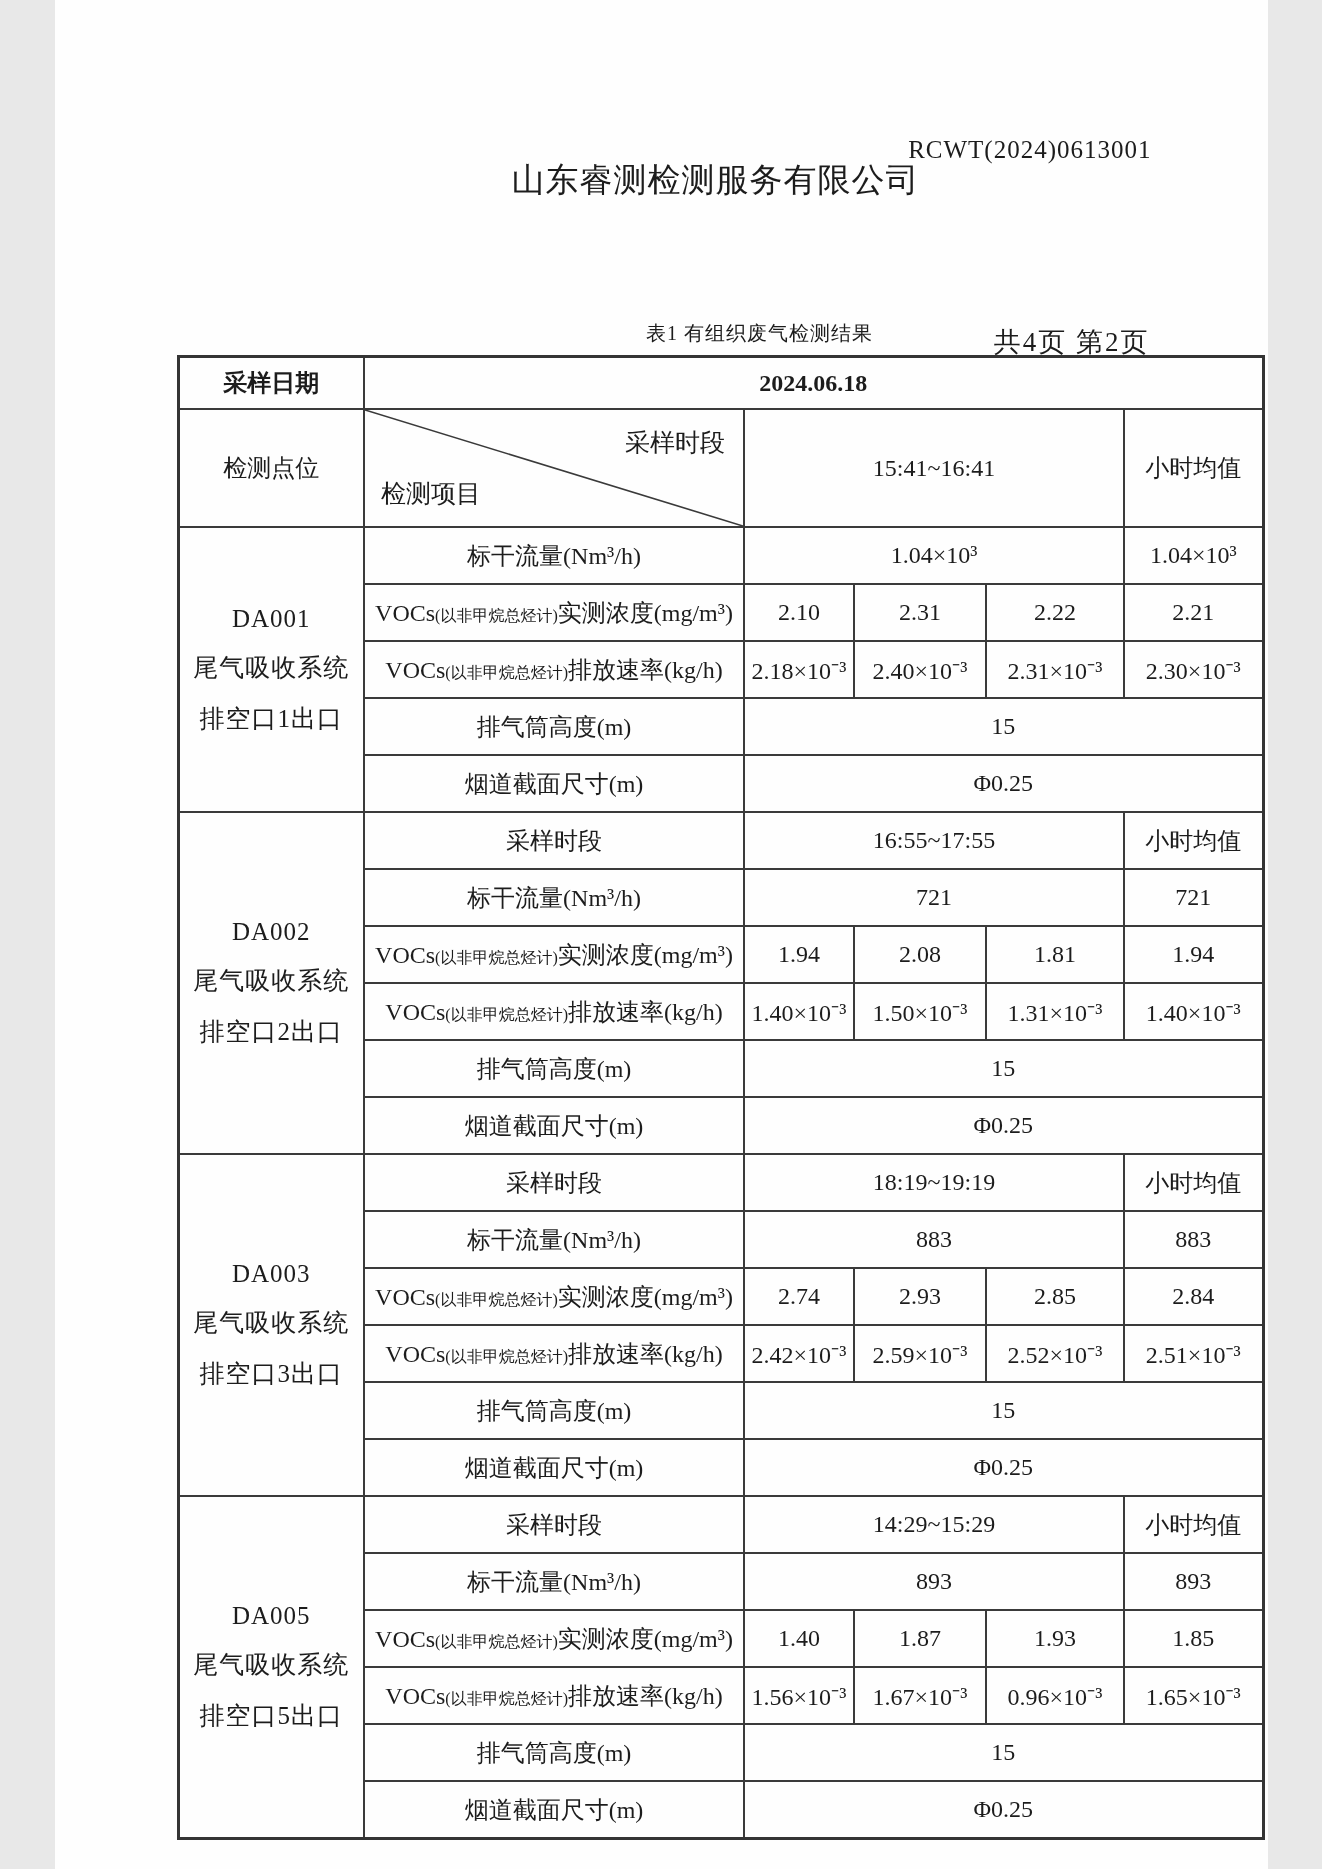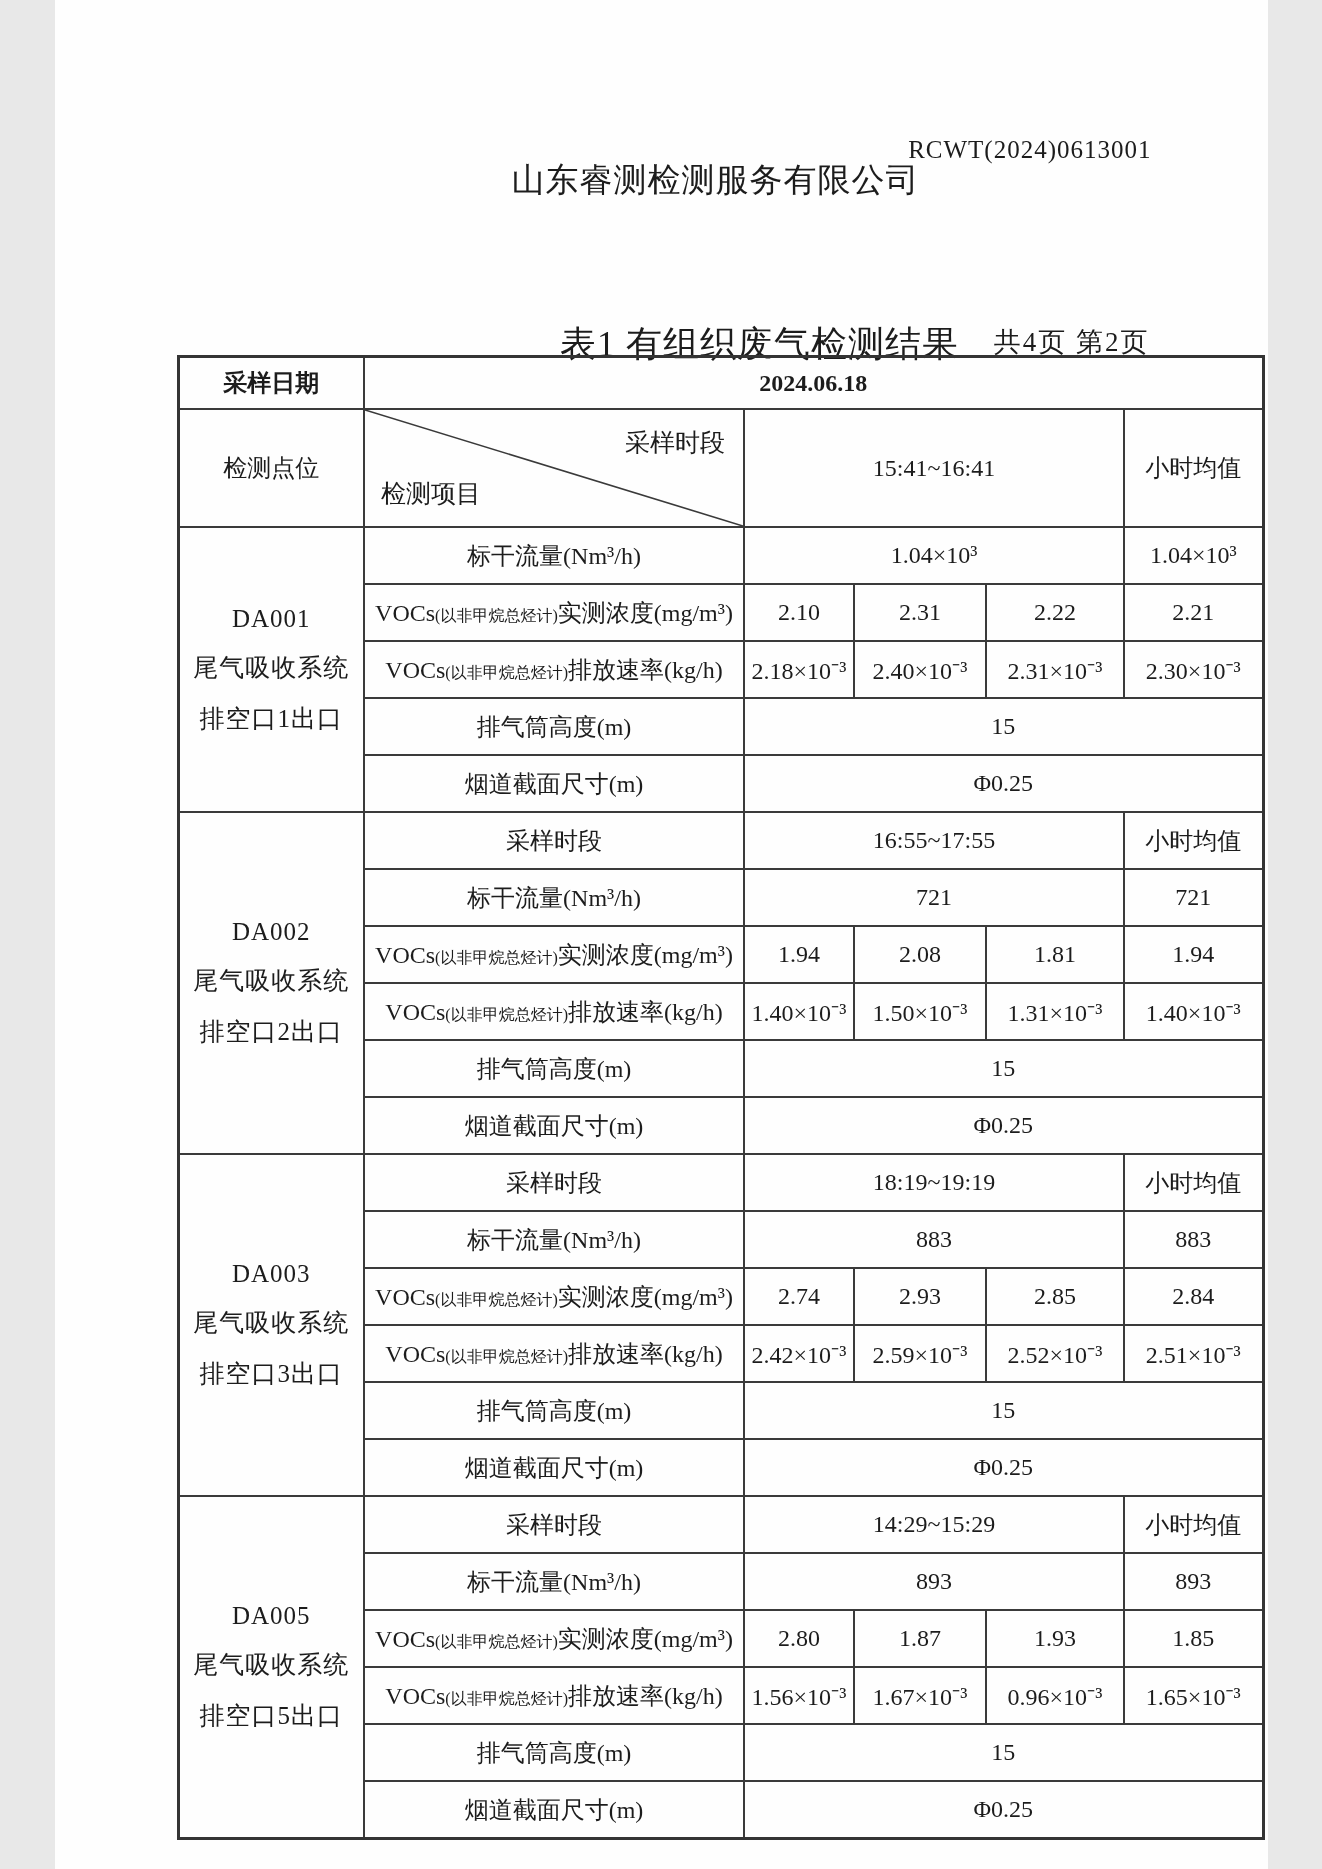--- a/index.html
+++ b/index.html
@@ -22,21 +22,21 @@
     text-align:center; font-size:33px; letter-spacing:1px;
   }
   .title {
     position:absolute; top:226px; left:0; width:1322px; margin:0;
     text-align:center; font-size:47px; font-weight:700;
     letter-spacing:24px; text-indent:24px;
     font-family:"Liberation Sans", sans-serif;
   }
   .caption {
     position:absolute; top:320px; left:430px; width:550px;
-    text-align:center; font-size:36px; letter-spacing:1px;
+    text-align:center; font-size:20px; letter-spacing:1px;
   }
   .page-info {
     position:absolute; top:324px; right:118px;
     font-size:27px; letter-spacing:2px;
   }
   table.report-table {
     position:absolute; left:122px; top:355px;
     width:1085px;
     border-collapse:collapse; table-layout:fixed;
     border:3px solid #343434;
@@ -263,21 +263,21 @@
       </tr>
       <tr>
         <td>标干流量(Nm³/h)</td>
         <td colspan="3">893</td>
         <td>893</td>
       </tr>
       <tr>
         <td class="vlab">
           <span>VOCs</span><span class="small">(以非甲烷总烃计)</span><span>实测浓度(mg/m³)</span>
         </td>
-        <td>2.80</td>
+        <td>1.40</td>
         <td>1.87</td>
         <td>1.93</td>
         <td>1.85</td>
       </tr>
       <tr>
         <td class="vlab">
           <span>VOCs</span><span class="small">(以非甲烷总烃计)</span><span>排放速率(kg/h)</span>
         </td>
         <td>1.56×10⁻³</td>
         <td>1.67×10⁻³</td>

